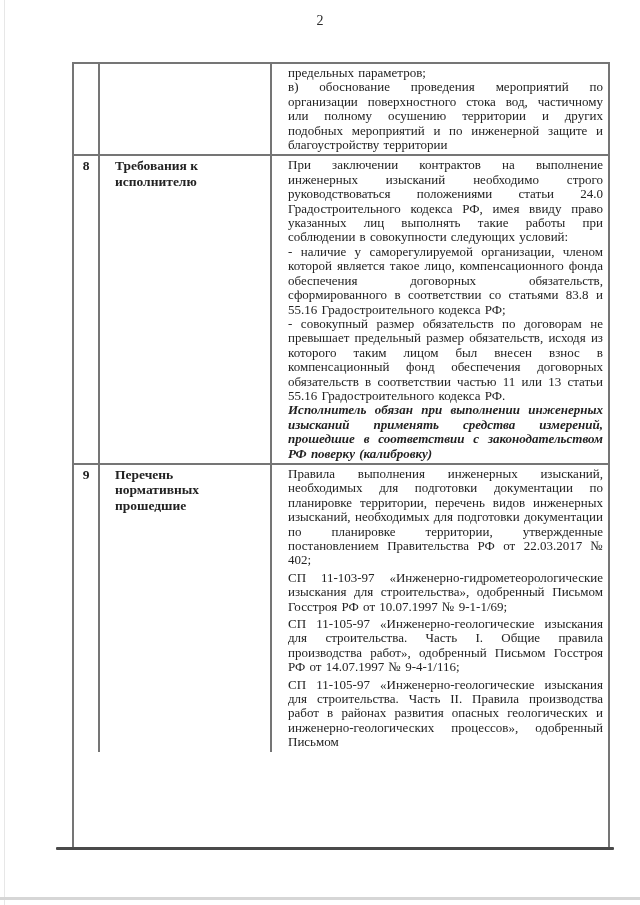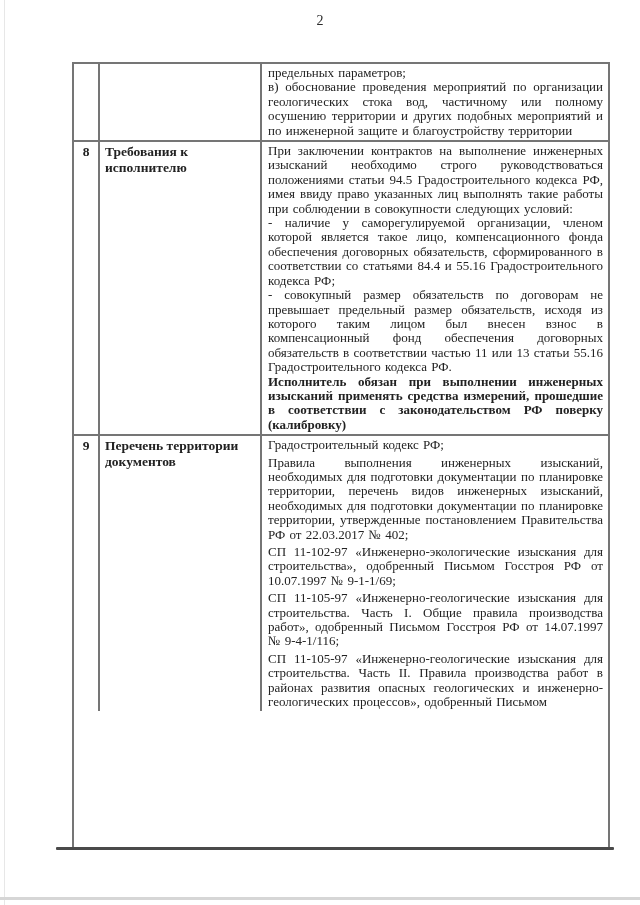--- a/index.html
+++ b/index.html
@@ -34,20 +34,21 @@
     box-sizing: border-box;
     border-left: 2px solid #757575;
     border-right: 2px solid #757575;
     border-top: 2px solid #757575;
     overflow: hidden;
     background: #ffffff;
   }
   .doc-row {
     display: flex;
     align-items: stretch;
+    gap: 10px;
   }
   .doc-row + .doc-row {
     border-top: 2px solid #757575;
   }
   .cell {
     box-sizing: border-box;
   }
   .cell-num {
     flex: 0 0 26px;
     border-right: 2px solid #757575;
@@ -70,20 +71,21 @@
     font-size: 13px;
     line-height: 14.4px;
   }
   .para {
     text-align: justify;
     text-align-last: left;
     word-spacing: 1px;
   }
   .para.bold-italic {
     font-weight: bold;
+    font-style: italic;
   }
   
   .doc-row-3 .para { margin-bottom: 3px; }
   .doc-row-3 .para:last-child { margin-bottom: 0; }
   
   .cut-line {
     position: absolute;
     left: 56px;
     top: 847px;
     width: 558px;
@@ -112,40 +114,39 @@
 <body>
 
 <div class="page-number">2</div>
 
 <div class="doc-table">
     <div class="doc-row doc-row-1">
       <div class="cell cell-num"></div>
       <div class="cell cell-title"></div>
       <div class="cell cell-content">
         <div class="para normal">предельных параметров;</div>
-        <div class="para normal">в) обоснование проведения мероприятий по организации геологических стока вод, частичному или полному осушению территории и других подобных мероприятий и по инженерной защите и благоустройству территории</div>
+        <div class="para normal">в) обоснование проведения мероприятий по организации поверхностного стока вод, частичному или полному осушению территории и других подобных мероприятий и по инженерной защите и благоустройству территории</div>
       </div>
     </div>
     <div class="doc-row doc-row-2">
       <div class="cell cell-num">8</div>
       <div class="cell cell-title">Требования к исполнителю</div>
       <div class="cell cell-content">
-        <div class="para normal">При заключении контрактов на выполнение инженерных изысканий необходимо строго руководствоваться положениями статьи 94.5 Градостроительного кодекса РФ, имея ввиду право указанных лиц выполнять такие работы при соблюдении в совокупности следующих условий:</div>
-        <div class="para normal">- наличие у саморегулируемой организации, членом которой является такое лицо, компенсационного фонда обеспечения договорных обязательств, сформированного в соответствии со статьями 84.4 и 55.16 Градостроительного кодекса РФ;</div>
+        <div class="para normal">При заключении контрактов на выполнение инженерных изысканий необходимо строго руководствоваться положениями статьи 24.0 Градостроительного кодекса РФ, имея ввиду право указанных лиц выполнять такие работы при соблюдении в совокупности следующих условий:</div>
+        <div class="para normal">- наличие у саморегулируемой организации, членом которой является такое лицо, компенсационного фонда обеспечения договорных обязательств, сформированного в соответствии со статьями 83.8 и 55.16 Градостроительного кодекса РФ;</div>
         <div class="para normal">- совокупный размер обязательств по договорам не превышает предельный размер обязательств, исходя из которого таким лицом был внесен взнос в компенсационный фонд обеспечения договорных обязательств в соответствии частью 11 или 13 статьи 55.16 Градостроительного кодекса РФ.</div>
         <div class="para bold-italic">Исполнитель обязан при выполнении инженерных изысканий применять средства измерений, прошедшие в соответствии с законодательством РФ поверку (калибровку)</div>
       </div>
     </div>
     <div class="doc-row doc-row-3">
       <div class="cell cell-num">9</div>
-      <div class="cell cell-title">Перечень территории документов</div>
+      <div class="cell cell-title">Перечень нормативных прошедшие</div>
       <div class="cell cell-content">
-        <div class="para normal">Градостроительный кодекс РФ;</div>
         <div class="para normal">Правила выполнения инженерных изысканий, необходимых для подготовки документации по планировке территории, перечень видов инженерных изысканий, необходимых для подготовки документации по планировке территории, утвержденные постановлением Правительства РФ от 22.03.2017 № 402;</div>
-        <div class="para normal">СП 11-102-97 «Инженерно-экологические изыскания для строительства», одобренный Письмом Госстроя РФ от 10.07.1997 № 9-1-1/69;</div>
+        <div class="para normal">СП 11-103-97 «Инженерно-гидрометеорологические изыскания для строительства», одобренный Письмом Госстроя РФ от 10.07.1997 № 9-1-1/69;</div>
         <div class="para normal">СП 11-105-97 «Инженерно-геологические изыскания для строительства. Часть I. Общие правила производства работ», одобренный Письмом Госстроя РФ от 14.07.1997 № 9-4-1/116;</div>
         <div class="para normal">СП 11-105-97 «Инженерно-геологические изыскания для строительства. Часть II. Правила производства работ в районах развития опасных геологических и инженерно-геологических процессов», одобренный Письмом</div>
       </div>
     </div>
   </div>
 
 <div class="cut-line"></div>
 <div class="scan-edge-left"></div>
 <div class="scan-edge-bottom"></div>
 

